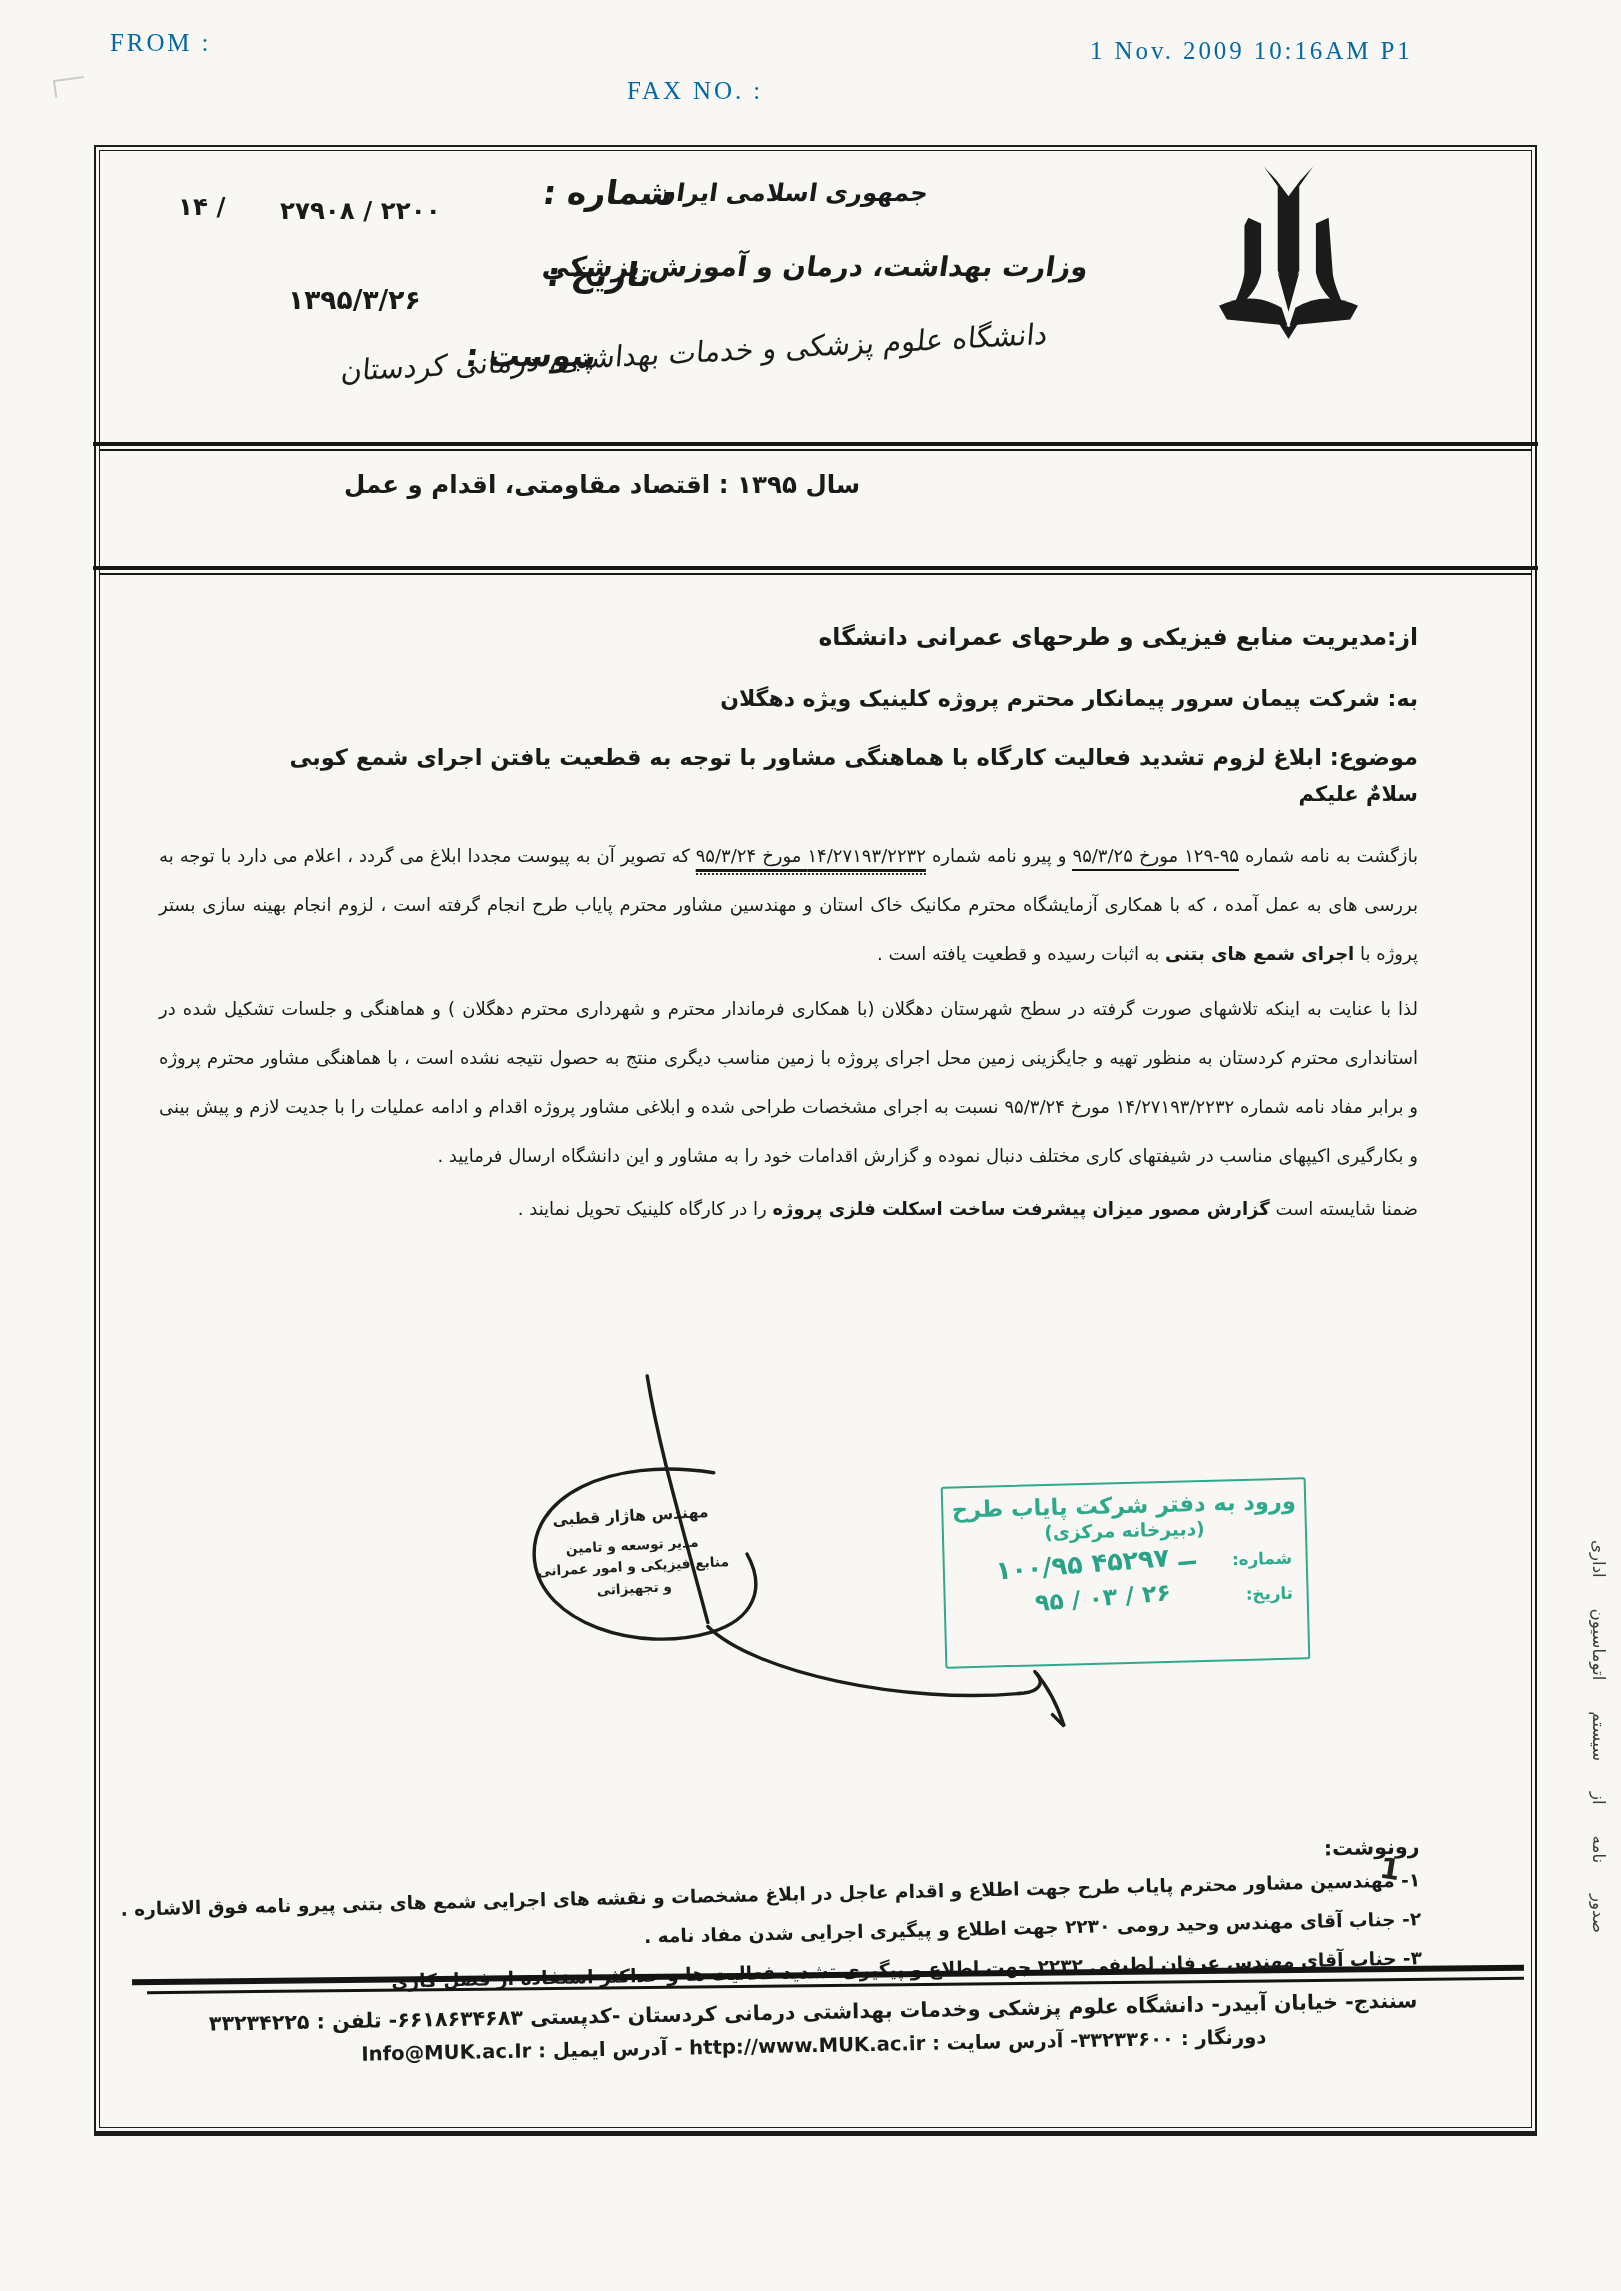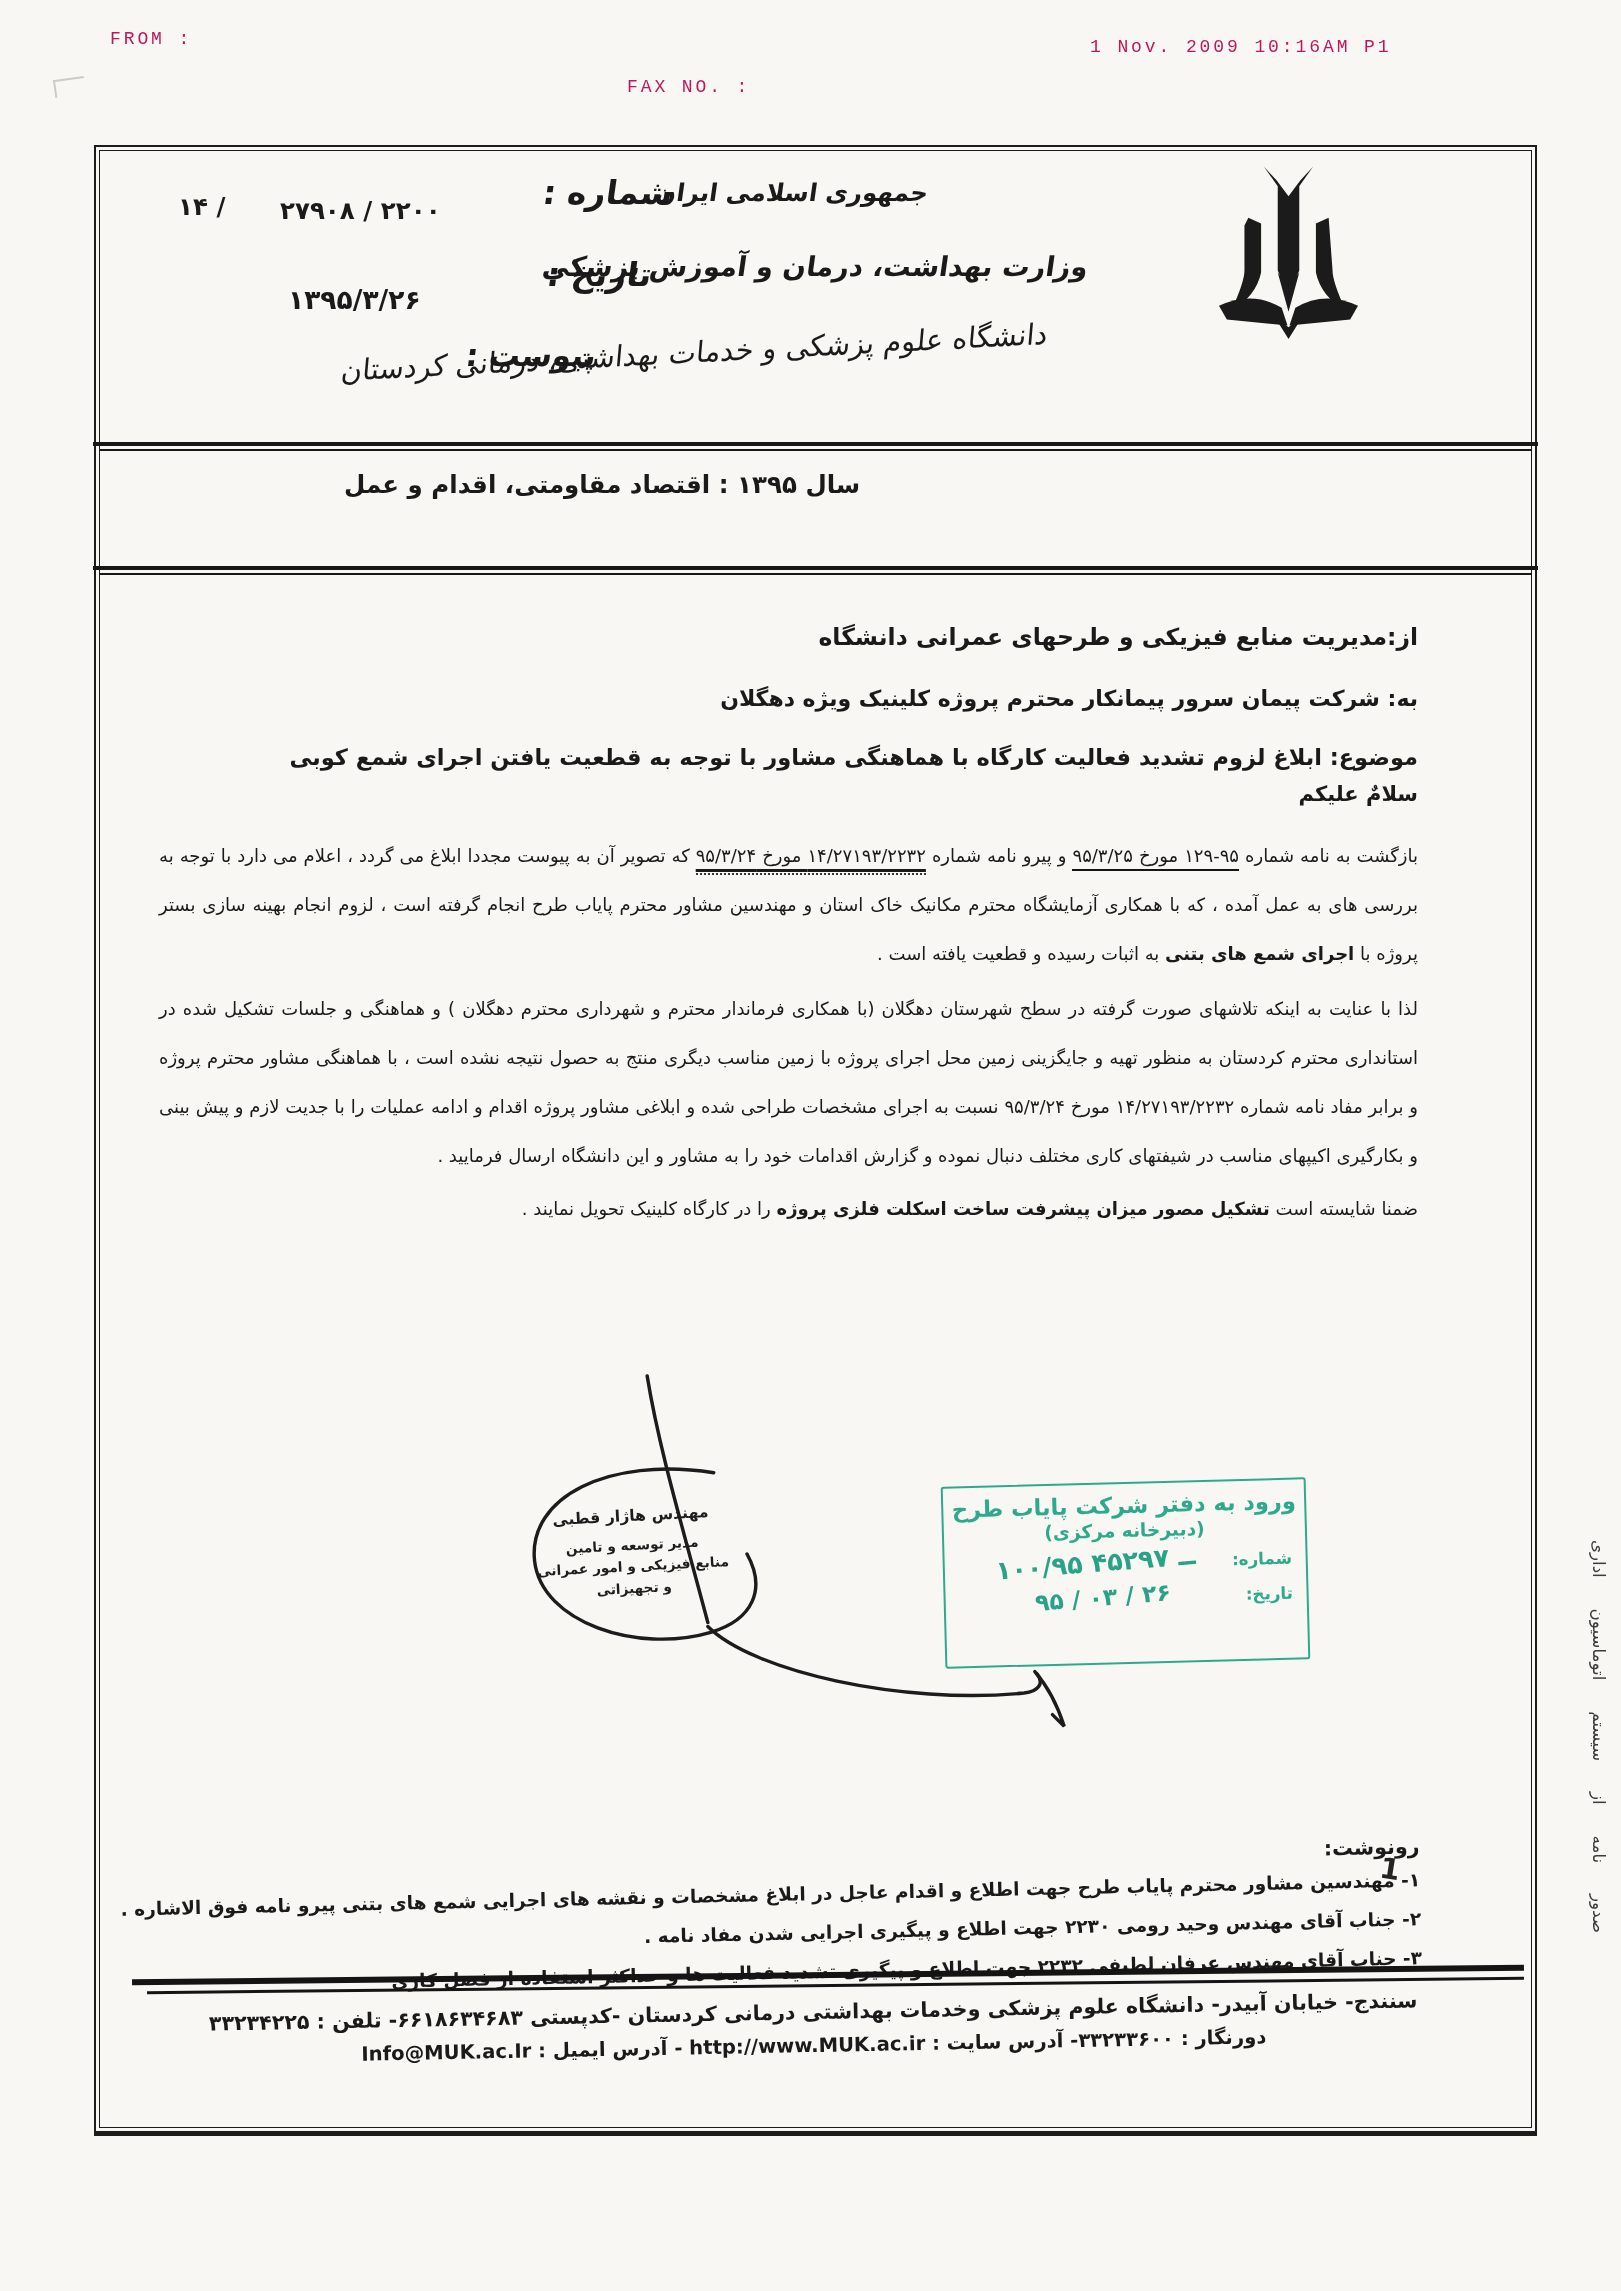--- a/index.html
+++ b/index.html
@@ -1,22 +1,22 @@
 <!DOCTYPE html>
 <html lang="fa"><head>
 <meta charset="utf-8">
 <style>
   html,body{margin:0;padding:0;background:#e9e8e5;}
   .page{position:relative;width:1621px;height:2292px;background:#f8f7f4;overflow:hidden;
         font-family:"DejaVu Sans",sans-serif;color:#1a1a1a;}
   [data-interactable]{cursor:default;}
 
   
-  .fax-head span{position:absolute;font-family:Liberation Mono, monospace;
-    font-size:18px;letter-spacing:2.9px;color:#be185d;white-space:nowrap;}
+  .fax-head span{position:absolute;font-family:Liberation Serif, serif;
+    font-size:25px;letter-spacing:2.9px;color:#0369a1;white-space:nowrap;}
   .fax-from{left:110px;top:29px;}
   .fax-no{left:627px;top:33px;margin-top:44px;}
   .fax-ts{left:1090px;top:37px;}
   .scan-mark{position:absolute;left:54px;top:78px;width:29px;height:15.7px;
     border-left:2.9px solid #cccbc8;border-top:2.9px solid #cccbc8;transform:rotate(-8deg);}
 
   
   .frame{position:absolute;left:94px;top:145px;width:1439px;height:1984px;
     border:2.9px solid #1c1c1c;border-bottom-width:5.9px;background:transparent;}
   .frame::before{content:"";position:absolute;inset:2.9px;border:1px solid #1c1c1c;pointer-events:none;}
@@ -147,21 +147,21 @@
       <div class="l-subject" data-interactable="false">موضوع:  ابلاغ لزوم تشدید فعالیت کارگاه با هماهنگی مشاور با توجه به قطعیت یافتن اجرای شمع کوبی</div>
       <div class="l-salam" data-interactable="false">سلامٌ علیکم</div>
 
       <div class="para p1" data-interactable="false">
         <span data-interactable="false">بازگشت به نامه شماره </span><span class="u1" dir="ltr" data-interactable="false">۱۲۹-۹۵</span><span class="u1" data-interactable="false"> مورخ ۹۵/۳/۲۵</span><span data-interactable="false"> و پیرو نامه شماره </span><span class="u2" data-interactable="false">۱۴/۲۷۱۹۳/۲۲۳۲ مورخ ۹۵/۳/۲۴</span><span data-interactable="false"> که تصویر آن به پیوست مجددا ابلاغ می گردد ، اعلام می دارد با توجه به بررسی های به عمل آمده ، که با همکاری آزمایشگاه محترم مکانیک خاک استان و مهندسین مشاور محترم پایاب طرح انجام گرفته است ، لزوم انجام بهینه سازی بستر پروژه با </span><span class="b" data-interactable="false">اجرای شمع های بتنی</span><span data-interactable="false"> به اثبات رسیده و قطعیت یافته است .</span>
       </div>
 
       <div class="para p2" data-interactable="false">لذا با عنایت به اینکه تلاشهای صورت گرفته در سطح شهرستان دهگلان (با همکاری فرماندار محترم و شهرداری محترم دهگلان ) و هماهنگی و جلسات تشکیل شده در استانداری محترم کردستان به منظور تهیه و جایگزینی زمین محل اجرای پروژه با زمین مناسب دیگری منتج به حصول نتیجه نشده است ، با هماهنگی مشاور محترم پروژه و برابر مفاد نامه شماره ۱۴/۲۷۱۹۳/۲۲۳۲ مورخ ۹۵/۳/۲۴ نسبت به اجرای مشخصات طراحی شده و ابلاغی مشاور پروژه اقدام و ادامه عملیات را با جدیت لازم و پیش بینی و بکارگیری اکیپهای مناسب در شیفتهای کاری مختلف دنبال نموده و گزارش اقدامات خود را به مشاور و این دانشگاه ارسال فرمایید .</div>
 
       <div class="para p3" data-interactable="false">
-        <span data-interactable="false">ضمنا شایسته است </span><span class="b" data-interactable="false">تشکیل مصور میزان پیشرفت ساخت اسکلت فلزی پروژه</span><span data-interactable="false"> را در کارگاه کلینیک تحویل نمایند .</span>
+        <span data-interactable="false">ضمنا شایسته است </span><span class="b" data-interactable="false">گزارش مصور میزان پیشرفت ساخت اسکلت فلزی پروژه</span><span data-interactable="false"> را در کارگاه کلینیک تحویل نمایند .</span>
       </div>
     </div>
   </div>
 
   <svg class="sig-svg" width="608" height="372" viewBox="0 0 620 380" data-interactable="false">
     <g fill="none" stroke="#1c1c1c" stroke-width="3.5" stroke-linecap="round">
       <path d="M160,6 C172,80 196,160 222,258"></path>
       <path d="M228,105 C120,88 38,130 45,195 C52,258 150,290 225,268 C268,255 282,224 262,188"></path>
       <path d="M222,262 C268,308 420,342 545,330 C560,328 566,320 558,310"></path>
       <path d="M556,308 C570,324 580,345 586,364 L574,352"></path>

